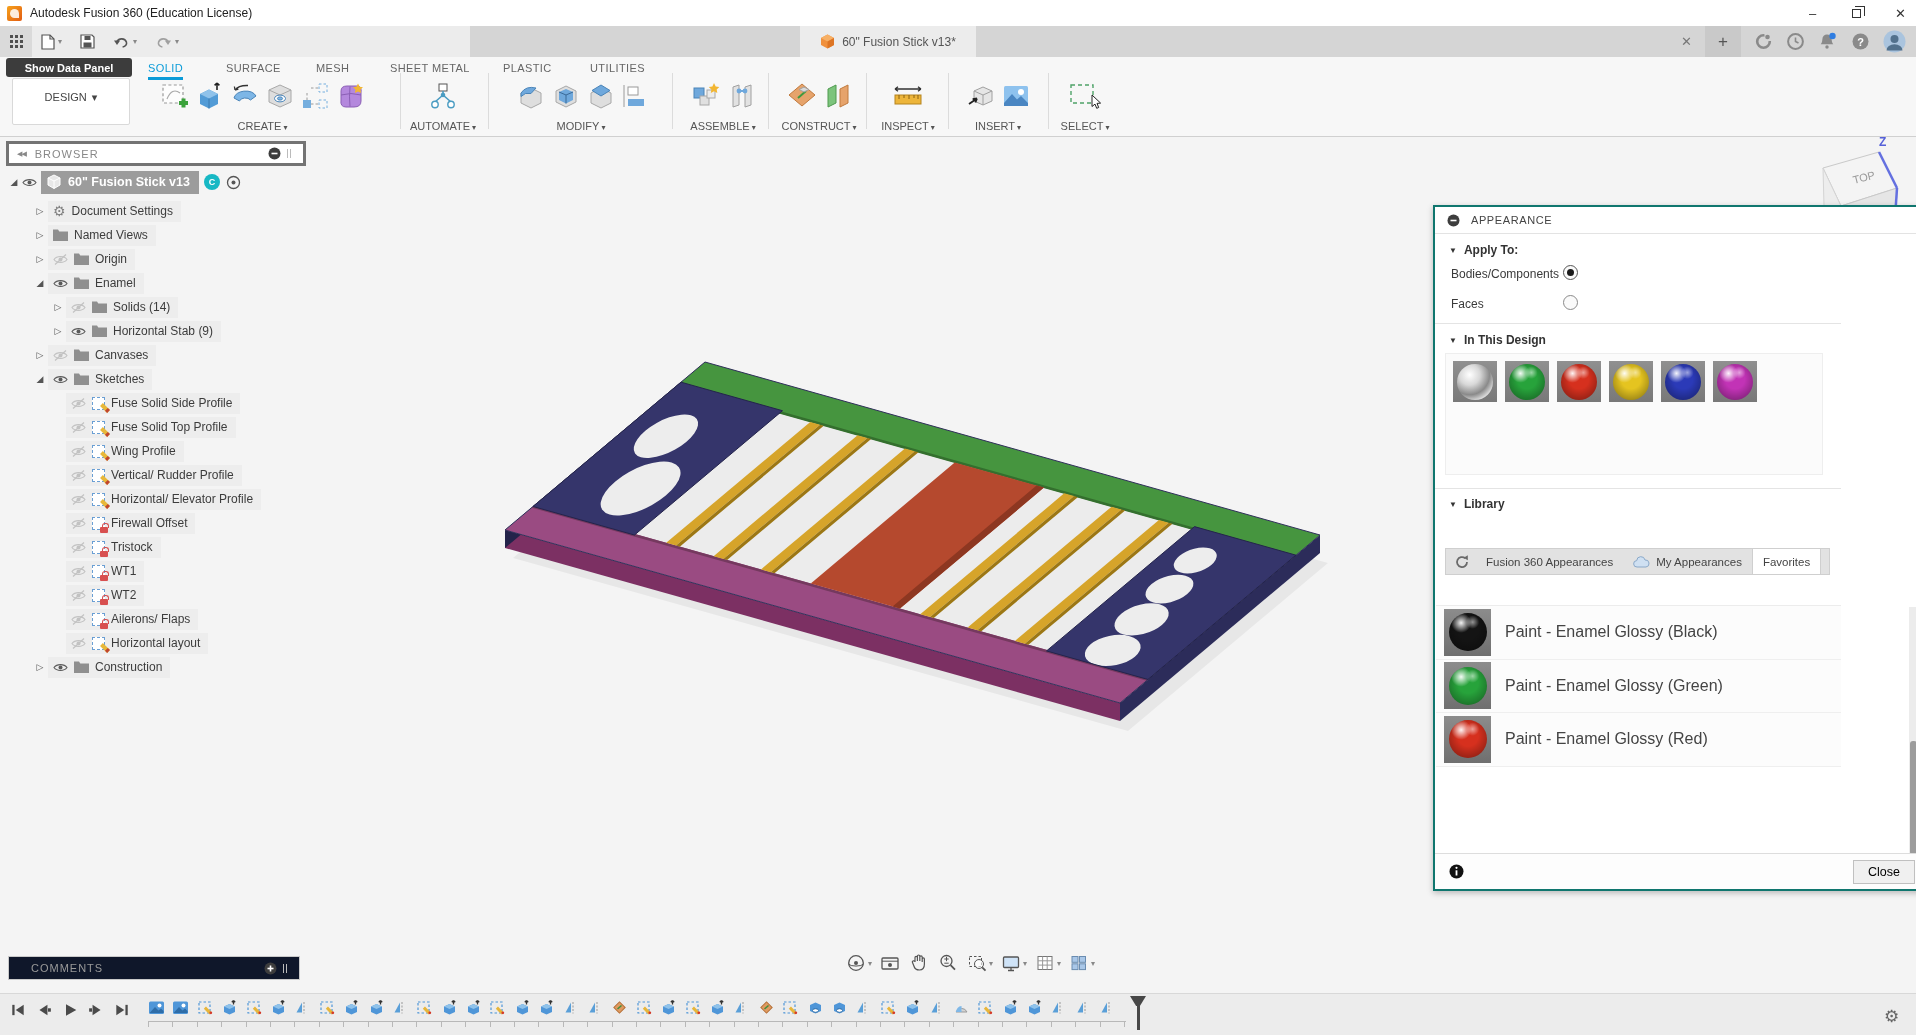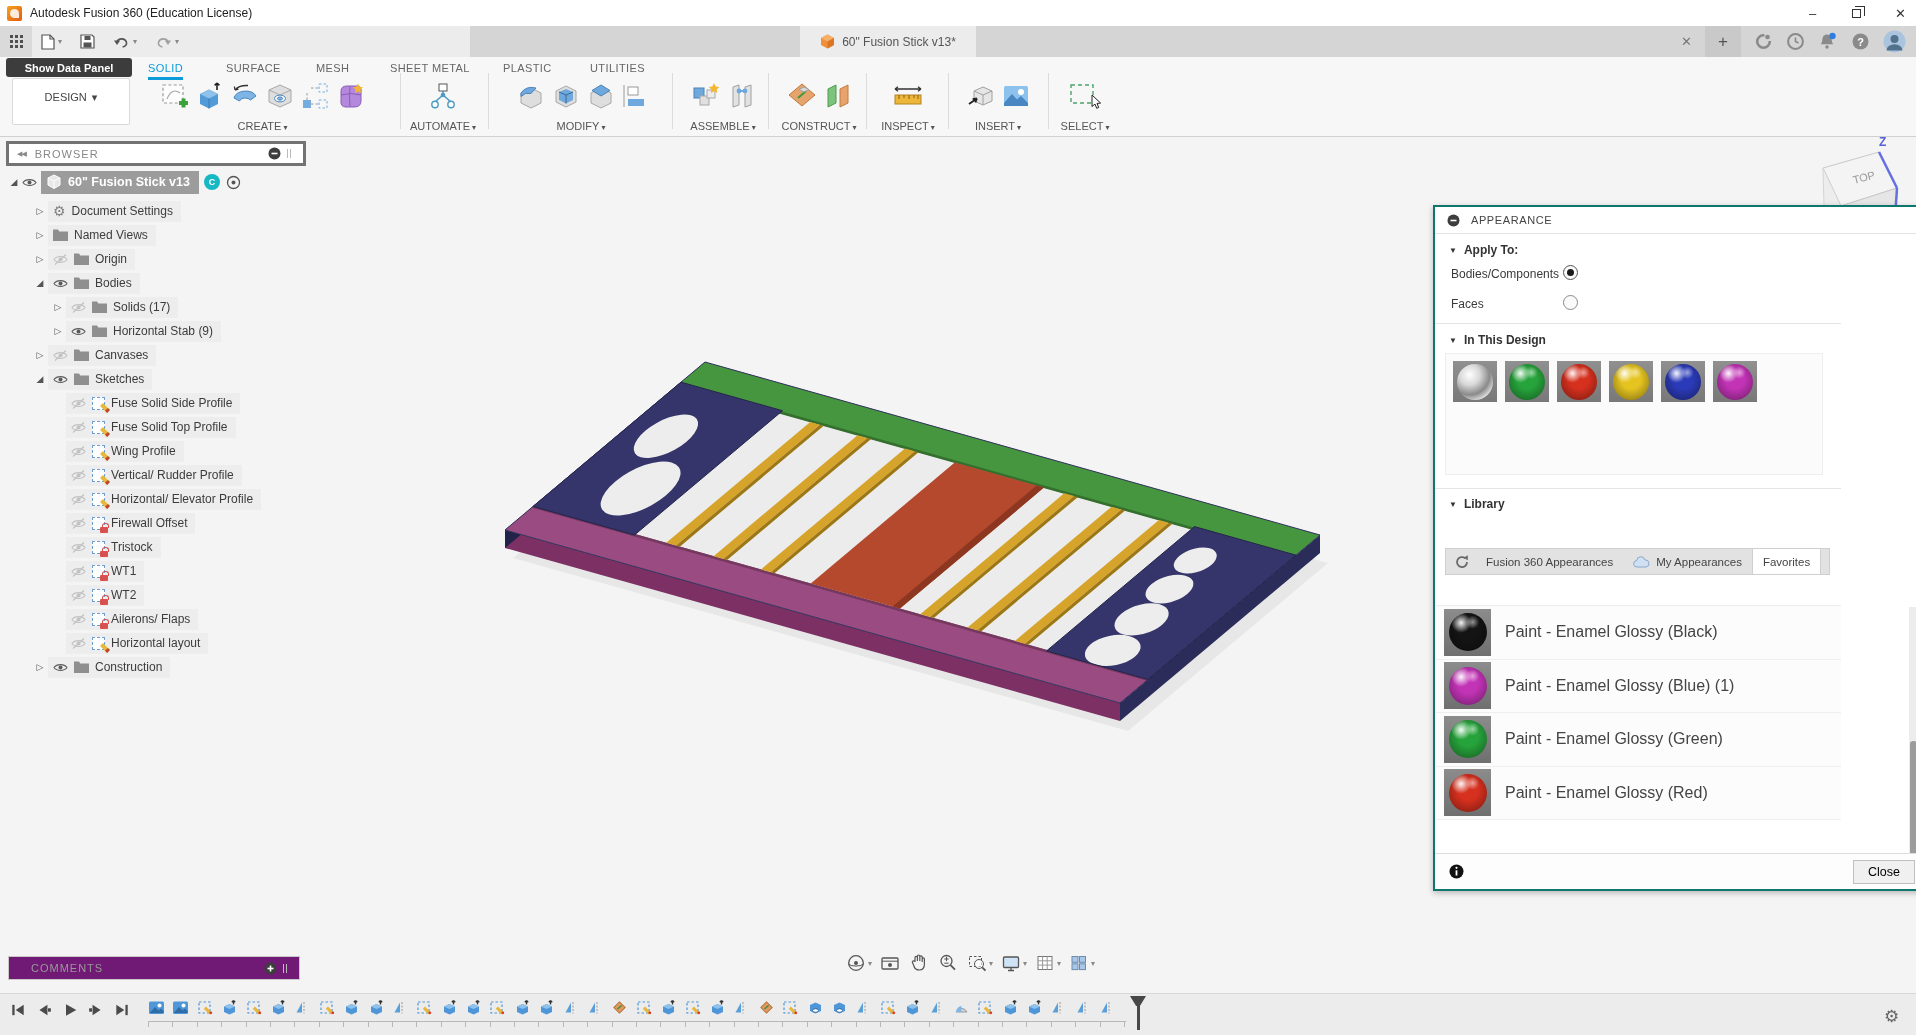--- a/index.html
+++ b/index.html
@@ -112,21 +112,21 @@
   .list-scroll { position:absolute; right:11px; top:400px; width:9px; height:248px; background:#ececec; }
   .list-scroll .thumb { position:absolute; left:1px; width:7px; top:54%; height:46%; background:#9c9c9c; border-radius:3px; }
   .outer-scroll { position:absolute; right:0; top:28px; bottom:0; width:9px; background:#f2f2f2; border-left:1px solid #e2e2e2; }
   .outer-scroll .thumb { position:absolute; left:1px; width:7px; top:8px; height:86%; background:#c6c6c6; border-radius:3px; }
   .ap-footer { position:absolute; left:0; bottom:0; width:100%; height:36px; border-top:1px solid #ddd; background:#fdfdfd;
                display:flex; align-items:center; padding:0 14px; }
   .close-btn { position:absolute; right:14px; width:62px; height:24px; background:#f0f0f0; border:1px solid #c0c0c0;
                font-size:12.5px; color:#000000; display:flex; align-items:center; justify-content:center; }
 
   
-  .comments { position:absolute; left:8px; top:956px; width:292px; height:24px; background:#701a75; border:1px solid #c9c9c9;
+  .comments { position:absolute; left:8px; top:956px; width:292px; height:24px; background:#0f172a; border:1px solid #c9c9c9;
               display:flex; align-items:center; padding:0 8px; z-index:4; }
   .comments .ph-label { flex:1; margin-left:14px; font-size:11px; color:#999; letter-spacing:1px; }
 
   
   .navbar { position:absolute; left:843px; top:950px; display:flex; align-items:center; gap:3px; z-index:4; }
   .nav-btn { display:flex; align-items:center; padding:2px 2px; gap:1px; }
 
   
   .timeline { position:absolute; left:0; top:993px; width:1916px; height:42px; background:#ececec; border-top:1px solid #d8d8d8; z-index:5;}
   .playback { position:absolute; left:10px; top:8px; display:flex; gap:10px; }
@@ -561,39 +561,39 @@
               <svg width="15" height="11" viewBox="0 0 15 11">
                 <path d="M1 5.5 C3.8 1.6 11.2 1.6 14 5.5 C11.2 9.4 3.8 9.4 1 5.5 Z" fill="none" stroke="#5a5a5a" stroke-width="1.1"></path>
                 <circle cx="7.5" cy="5.5" r="2" fill="#5a5a5a"></circle>
               </svg>
             </span>
             <span style="display:flex">
               <svg width="15" height="12" viewBox="0 0 15 12">
                 <path d="M0 0.5 h5 l1.3 2 H15 V12 H0 Z" fill="#8f8f8f"></path>
               </svg>
             </span>
-            <span class="lbl">Bodies</span>
+            <span class="lbl">Enamel</span>
           </span>
         </div>
         <div class="tree-row" style="padding-left: 44px;">
           <span class="exp">▷</span>
           <span class="chip">
             <span class="eyewrap" style="display:flex">
               <svg width="15" height="11" viewBox="0 0 15 11">
                 <path d="M1 5.5 C3.8 1.6 11.2 1.6 14 5.5 C11.2 9.4 3.8 9.4 1 5.5 Z" fill="none" stroke="#c2c2c2" stroke-width="1.1"></path>
                 <circle cx="7.5" cy="5.5" r="2" fill="#c2c2c2"></circle>
                 <line x1="2" y1="10.5" x2="13" y2="0.5" stroke="#c2c2c2" stroke-width="1.2"></line>
               </svg>
             </span>
             <span style="display:flex">
               <svg width="15" height="12" viewBox="0 0 15 12">
                 <path d="M0 0.5 h5 l1.3 2 H15 V12 H0 Z" fill="#8f8f8f"></path>
               </svg>
             </span>
-            <span class="lbl">Solids (17)</span>
+            <span class="lbl">Solids (14)</span>
           </span>
         </div>
         <div class="tree-row" style="padding-left: 44px;">
           <span class="exp">▷</span>
           <span class="chip">
             <span class="eyewrap" style="display:flex">
               <svg width="15" height="11" viewBox="0 0 15 11">
                 <path d="M1 5.5 C3.8 1.6 11.2 1.6 14 5.5 C11.2 9.4 3.8 9.4 1 5.5 Z" fill="none" stroke="#5a5a5a" stroke-width="1.1"></path>
                 <circle cx="7.5" cy="5.5" r="2" fill="#5a5a5a"></circle>
               </svg>
@@ -931,26 +931,20 @@
 
     <div class="lib-list" id="library-list">
         <div class="lib-item">
           <span class="lib-thumb">
             <span class="ball" style="width:38px;height:38px;background-color:#141414;background-image:radial-gradient(circle at 32% 26%, rgba(255,255,255,.95) 0%, rgba(255,255,255,0) 26%),radial-gradient(circle at 62% 24%, rgba(255,255,255,.55) 0%, rgba(255,255,255,0) 18%),radial-gradient(circle at 50% 42%, rgba(255,255,255,0) 35%, rgba(0,0,0,.45) 100%);"></span>
           </span>
           <span class="lib-label">Paint - Enamel Glossy (Black)</span>
         </div>
         <div class="lib-item">
           <span class="lib-thumb">
-            <span class="ball" style="width:38px;height:38px;background-color:#c233b6;background-image:radial-gradient(circle at 32% 26%, rgba(255,255,255,.95) 0%, rgba(255,255,255,0) 26%),radial-gradient(circle at 62% 24%, rgba(255,255,255,.55) 0%, rgba(255,255,255,0) 18%),radial-gradient(circle at 50% 42%, rgba(255,255,255,0) 35%, rgba(0,0,0,.45) 100%);"></span>
-          </span>
-          <span class="lib-label">Paint - Enamel Glossy (Blue) (1)</span>
-        </div>
-        <div class="lib-item">
-          <span class="lib-thumb">
             <span class="ball" style="width:38px;height:38px;background-color:#27a33b;background-image:radial-gradient(circle at 32% 26%, rgba(255,255,255,.95) 0%, rgba(255,255,255,0) 26%),radial-gradient(circle at 62% 24%, rgba(255,255,255,.55) 0%, rgba(255,255,255,0) 18%),radial-gradient(circle at 50% 42%, rgba(255,255,255,0) 35%, rgba(0,0,0,.45) 100%);"></span>
           </span>
           <span class="lib-label">Paint - Enamel Glossy (Green)</span>
         </div>
         <div class="lib-item">
           <span class="lib-thumb">
             <span class="ball" style="width:38px;height:38px;background-color:#d6301e;background-image:radial-gradient(circle at 32% 26%, rgba(255,255,255,.95) 0%, rgba(255,255,255,0) 26%),radial-gradient(circle at 62% 24%, rgba(255,255,255,.55) 0%, rgba(255,255,255,0) 18%),radial-gradient(circle at 50% 42%, rgba(255,255,255,0) 35%, rgba(0,0,0,.45) 100%);"></span>
           </span>
           <span class="lib-label">Paint - Enamel Glossy (Red)</span>
         </div>

